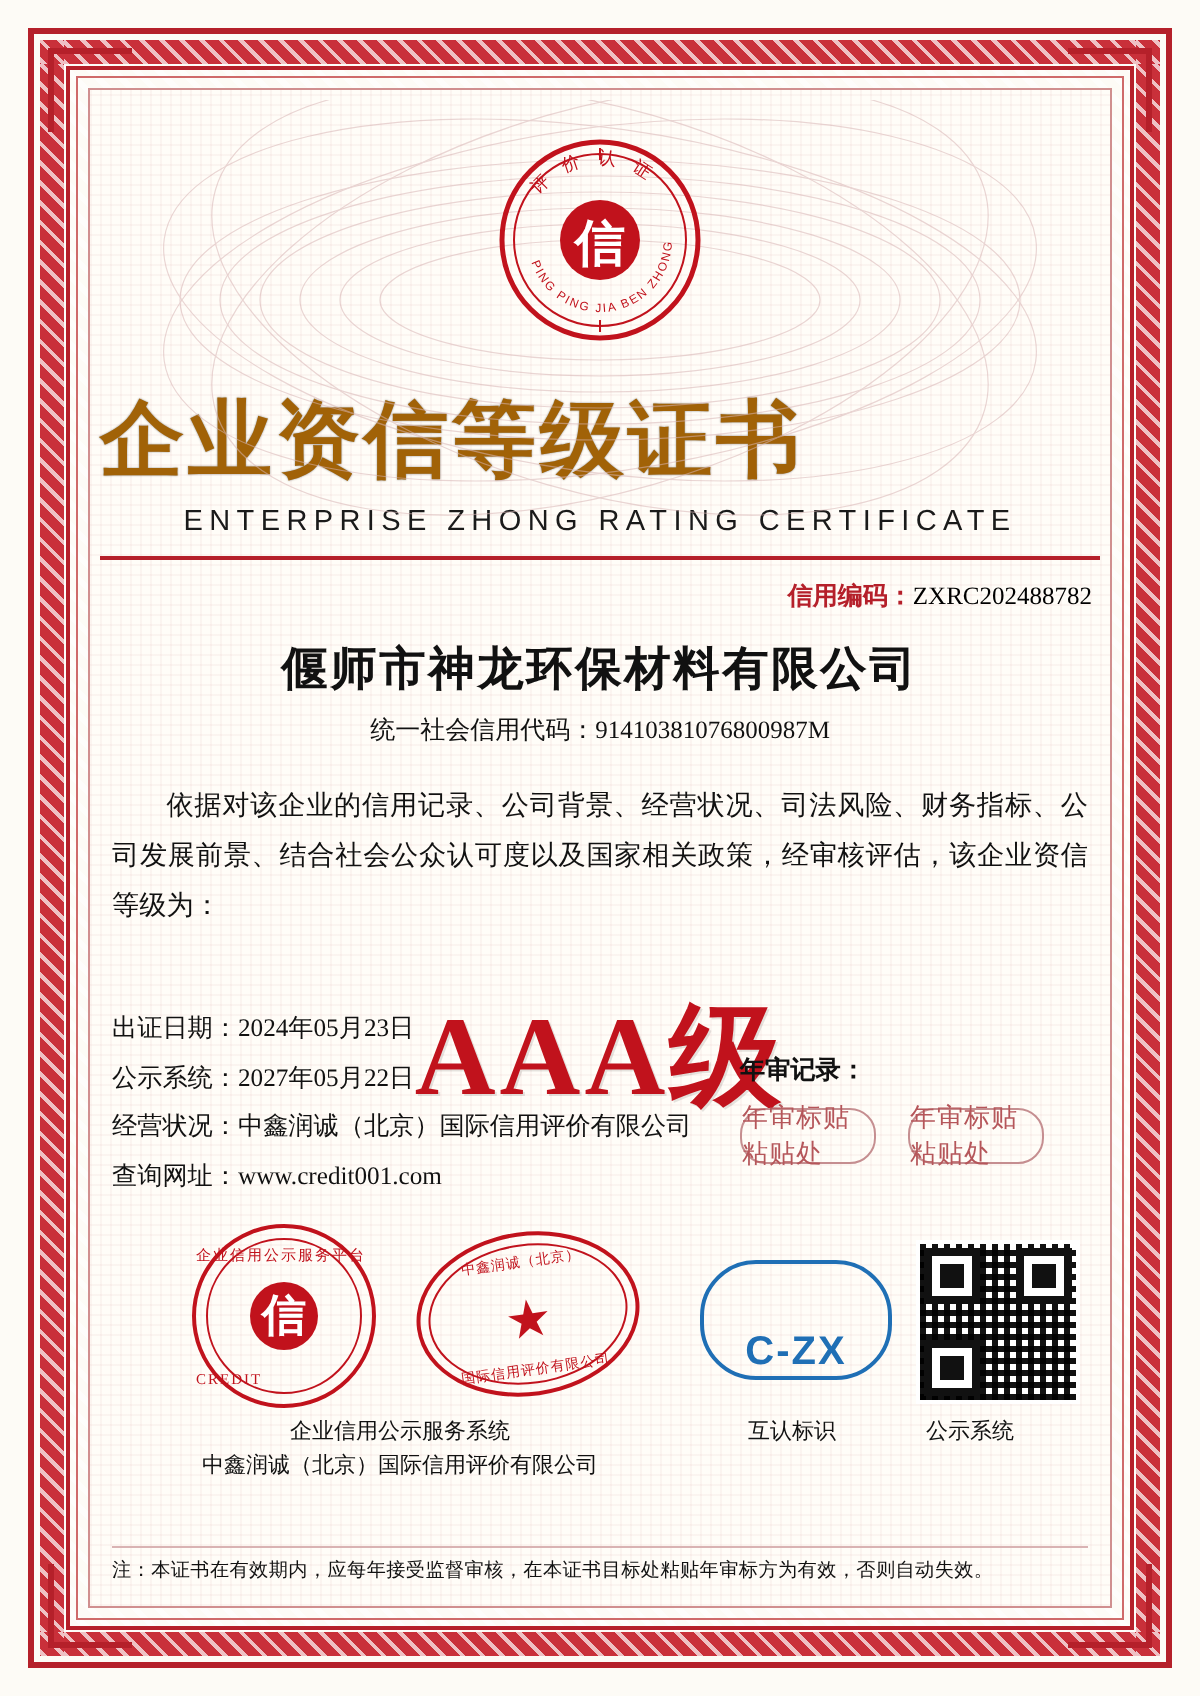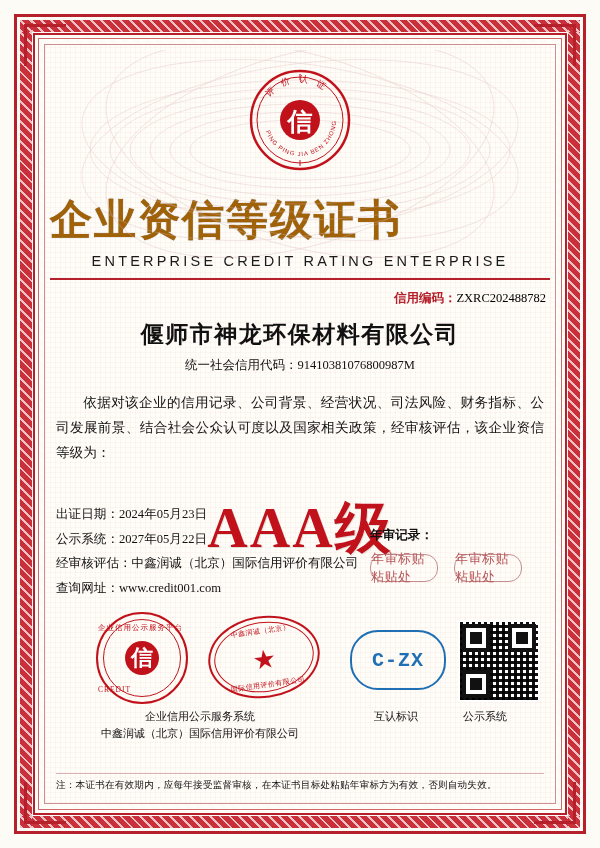--- a/index.html
+++ b/index.html
@@ -300,22 +300,22 @@
   .oval-seal .arc-bottom {
     position: absolute; left: 0; right: 0; bottom: 6px;
     text-align: center; color: #c1121c; font-size: 7px; letter-spacing: .5px;
   }
 
   .mutual-logo {
     width: 92px; height: 56px;
     border-radius: 28px/28px;
     border: 2px solid #1f6fb5;
     color: #1f6fb5;
-    display: flex; align-items: center; justify-content: center;
-    font-family: Liberation Mono, monospace;
+    display: flex; align-items: flex-end; justify-content: center;
+    font-family: Liberation Sans, sans-serif;
     font-weight: bold;
     font-size: 20px;
     letter-spacing: 1px;
     position: relative;
   }
 
   .qr {
     width: 78px; height: 78px;
     background-color: #fff;
     background-image:
@@ -414,21 +414,21 @@
           <text x="52" y="62" text-anchor="middle" font-size="25" fill="#ffffff" font-weight="bold" font-family="Liberation Serif, serif">信</text>
           <g stroke="#c1121c" stroke-width="1" fill="none">
             <line x1="52" y1="6" x2="52" y2="12"></line>
             <line x1="52" y1="92" x2="52" y2="98"></line>
           </g>
         </svg>
       </div>
     </div>
 
     <div class="title-cn">企业资信等级证书</div>
-    <div class="title-en">ENTERPRISE CREDIT RATING ENTERPRISE</div>
+    <div class="title-en">ENTERPRISE ZHONG RATING CERTIFICATE</div>
     <div class="title-rule"></div>
 
     <div class="code-row">
       <span class="code-label">信用编码：</span><span class="code-value">ZXRC202488782</span>
     </div>
 
     <div class="company">偃师市神龙环保材料有限公司</div>
     <div class="usci">
       <span>统一社会信用代码：</span><span>91410381076800987M</span>
     </div>
@@ -438,21 +438,21 @@
     <div class="grade">AAA级</div>
 
     <div class="meta">
       <div class="row">
         <span class="k">出证日期：</span><span>2024年05月23日</span>
       </div>
       <div class="row">
         <span class="k">公示系统：</span><span>2027年05月22日</span>
       </div>
       <div class="row">
-        <span class="k">经审核评估：</span><span>中鑫润诚（北京）国际信用评价有限公司</span>
+        <span class="k">经营状况：</span><span>中鑫润诚（北京）国际信用评价有限公司</span>
       </div>
       <div class="row">
         <span class="k">查询网址：</span><span>www.credit001.com</span>
       </div>
     </div>
 
     <div class="annual">
       <div class="t">年审记录：</div>
       <div class="stamp-slots">
         <div class="stamp-slot">年审标贴粘贴处</div>

